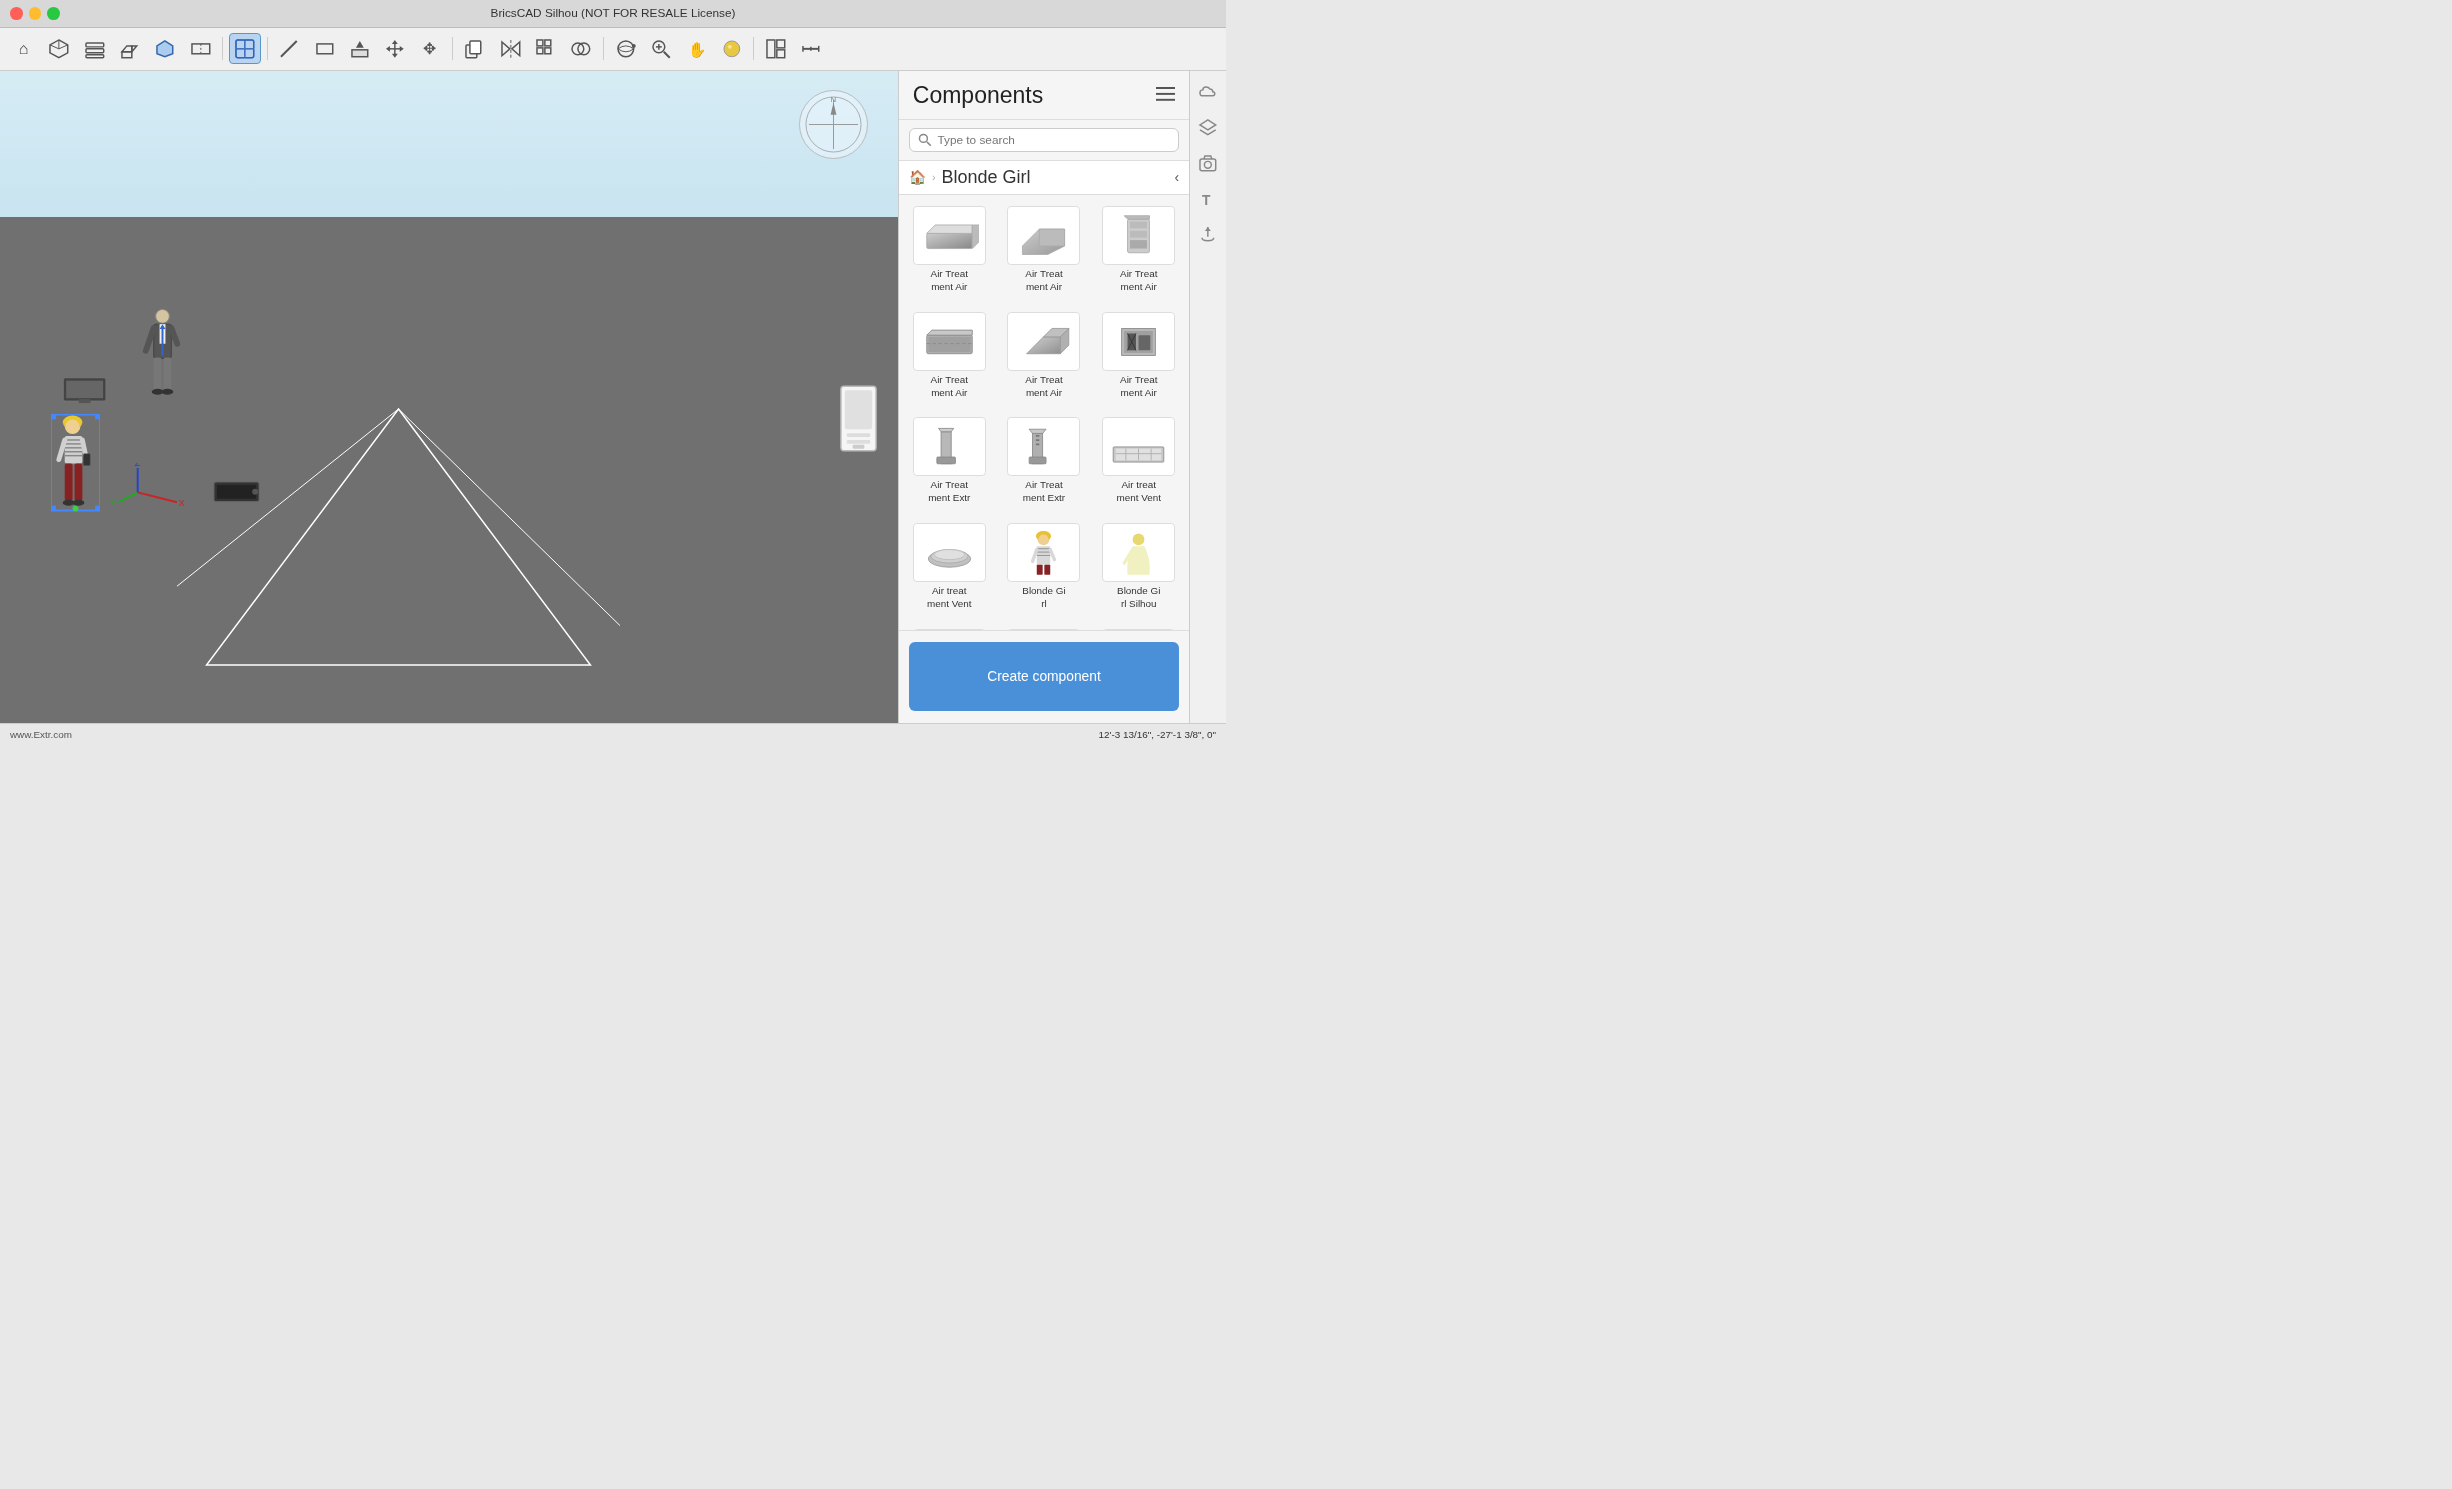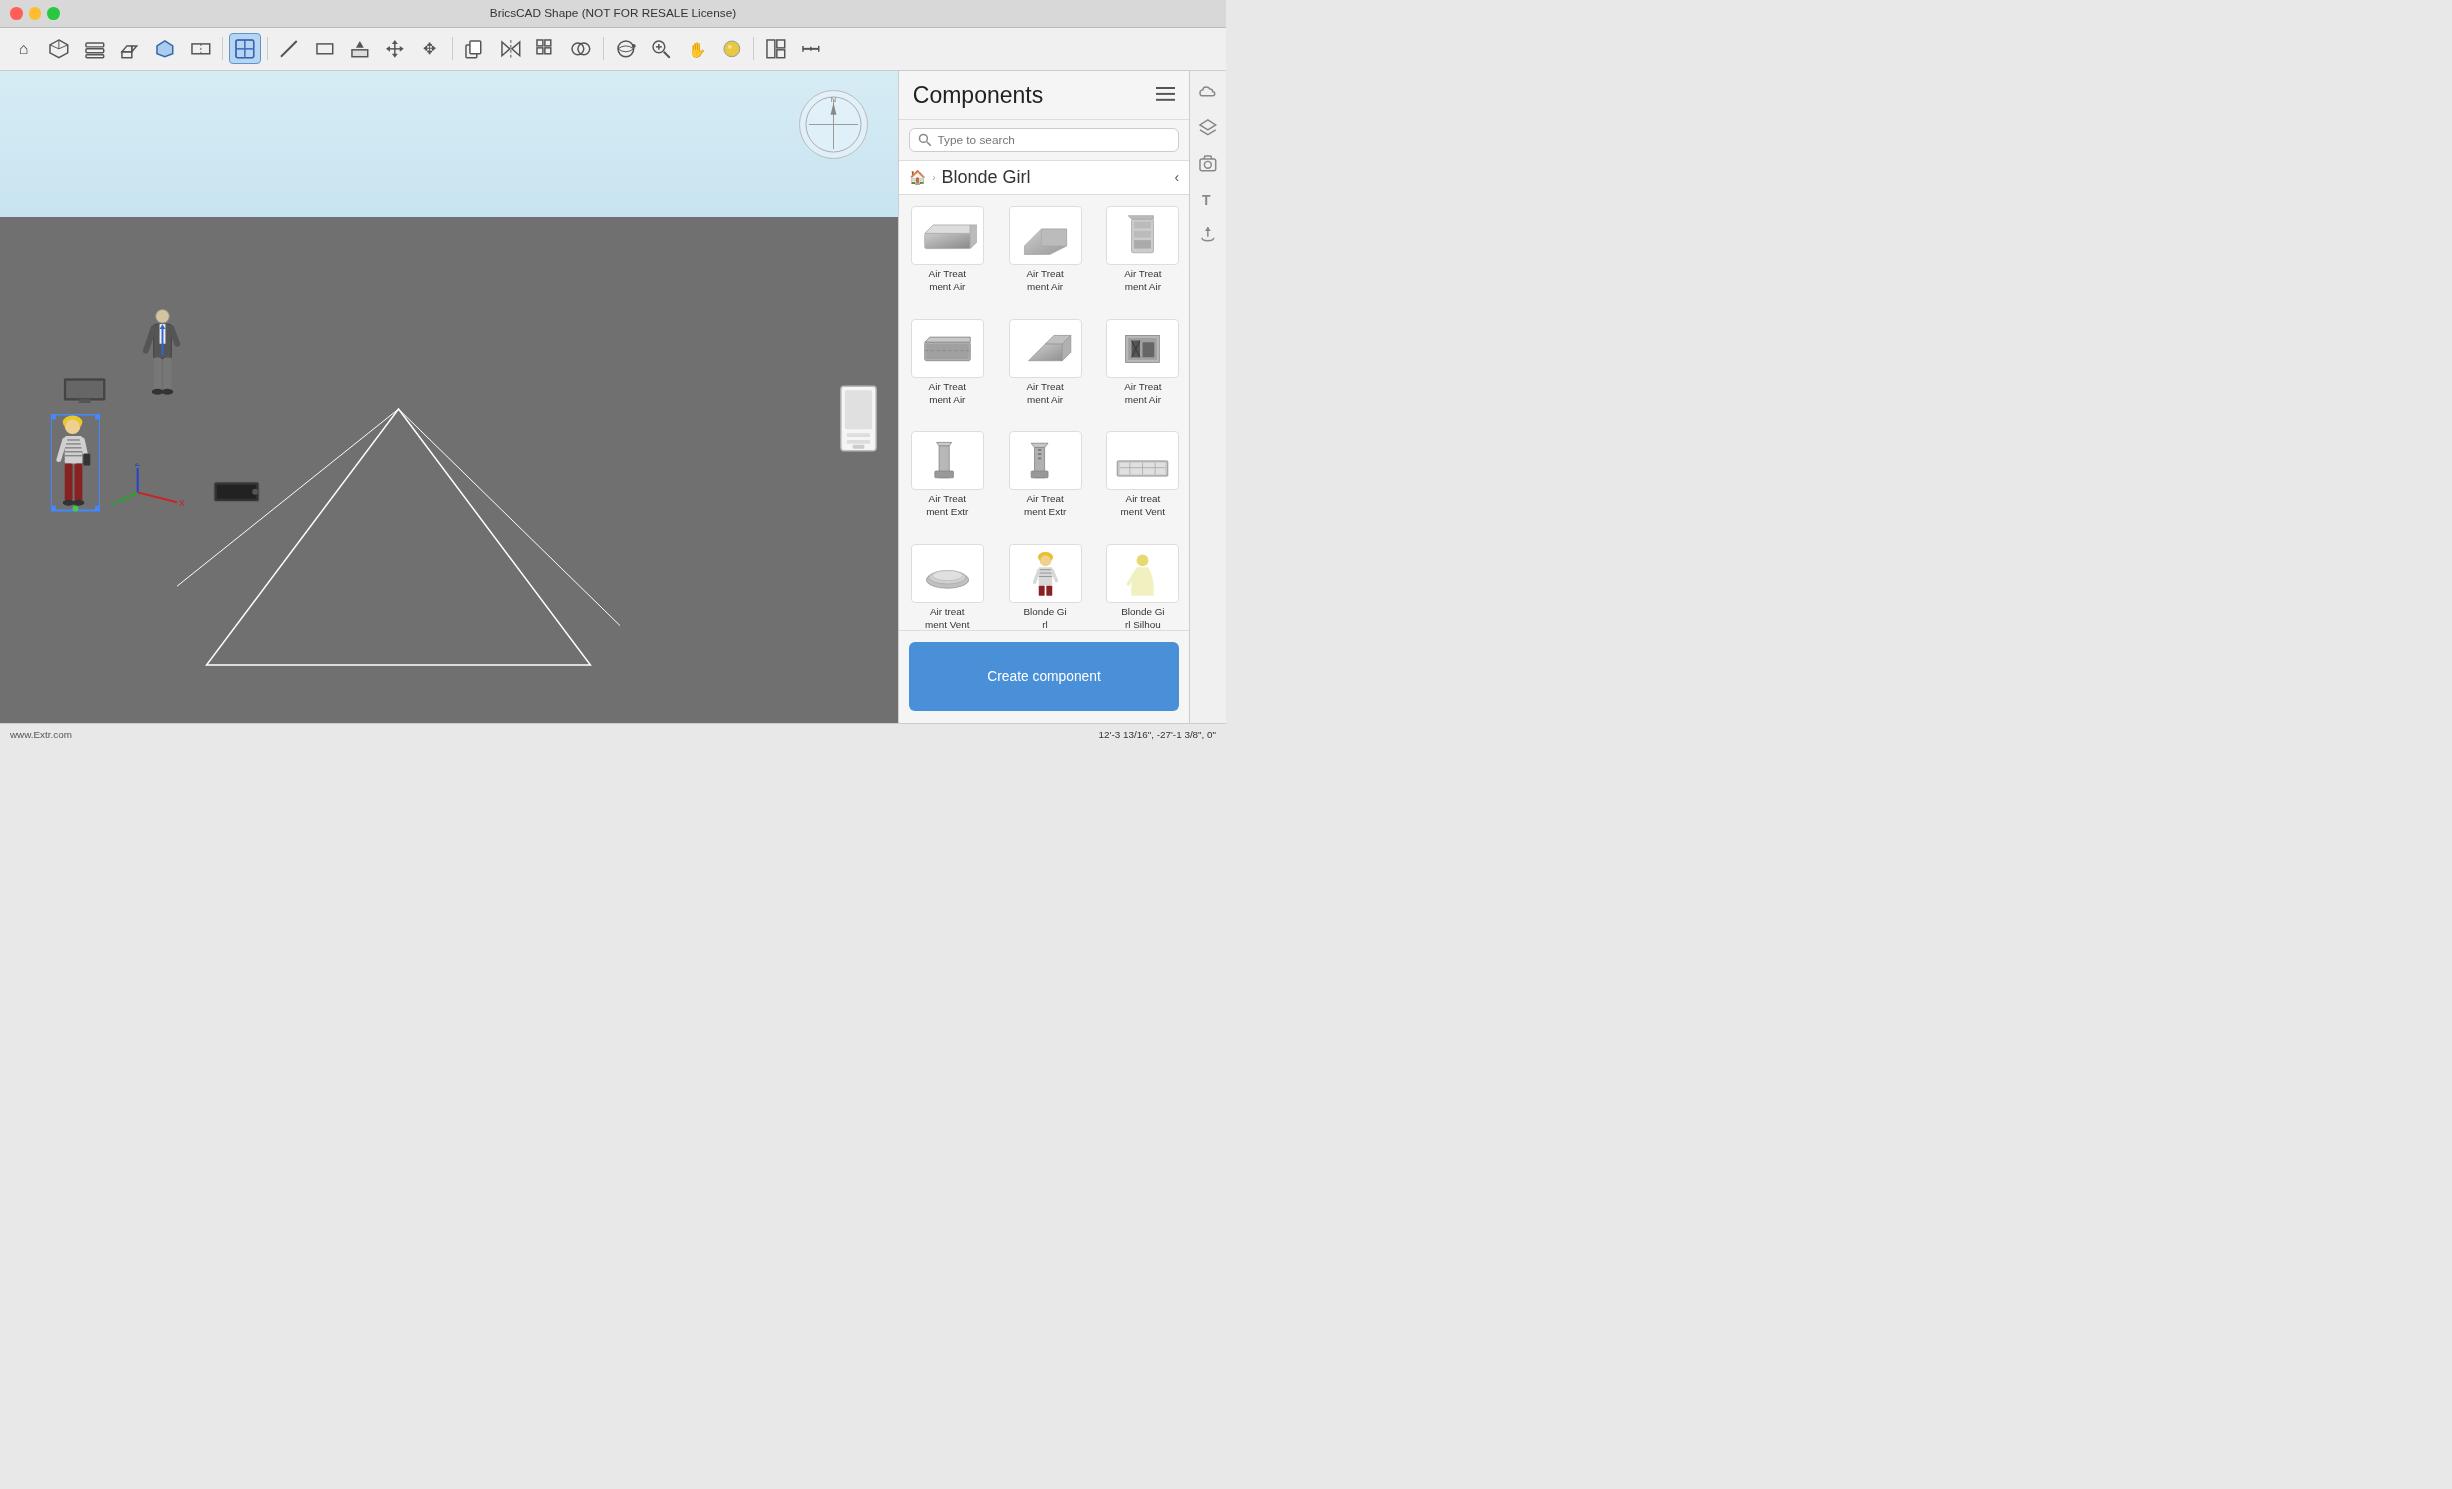--- a/index.html
+++ b/index.html
@@ -154,21 +154,21 @@
     .bc-current { color: #333; font-size: 18px; font-weight: 500; }
     .bc-back { margin-left: auto; color: #555; cursor: pointer; font-size: 13.8px; }
 
     
     .components-grid {
       flex: 1;
       overflow-y: auto;
       padding: 7.9px;
       display: grid;
       grid-template-columns: repeat(3, 1fr);
-      gap: 17px;
+      gap: 10px;
       align-content: start;
     }
     .components-grid::-webkit-scrollbar { width: 7.9px; }
     .components-grid::-webkit-scrollbar-track { background: #f0f0f0; }
     .components-grid::-webkit-scrollbar-thumb { background: #bbb; border-radius: 3.9px; }
 
     .component-item {
       display: flex;
       flex-direction: column;
       align-items: center;
@@ -249,21 +249,21 @@
   </style>
 </head>
 <body>
 
 <div class="title-bar">
   <div class="title-bar-buttons">
     <button class="tb-btn close"></button>
     <button class="tb-btn min"></button>
     <button class="tb-btn max"></button>
   </div>
-  <span class="title-text">BricsCAD Shape (NOT FOR RESALE License)</span>
+  <span class="title-text">BricsCAD Silhou (NOT FOR RESALE License)</span>
 </div>
 
 <div class="toolbar">
   <button class="toolbar-btn" title="Home">⌂</button>
   <button class="toolbar-btn" title="3D Box">
     <svg width="21.7" height="21.7" viewBox="0 0 22 22">
         <polygon points="11,2 20,7 20,15 11,20 2,15 2,7" fill="none" stroke="#555" stroke-width="1.5"></polygon>
         <line x1="11" y1="2" x2="11" y2="11" stroke="#555" stroke-width="1"></line>
         <line x1="2" y1="7" x2="11" y2="11" stroke="#555" stroke-width="1"></line>
         <line x1="20" y1="7" x2="11" y2="11" stroke="#555" stroke-width="1"></line>

